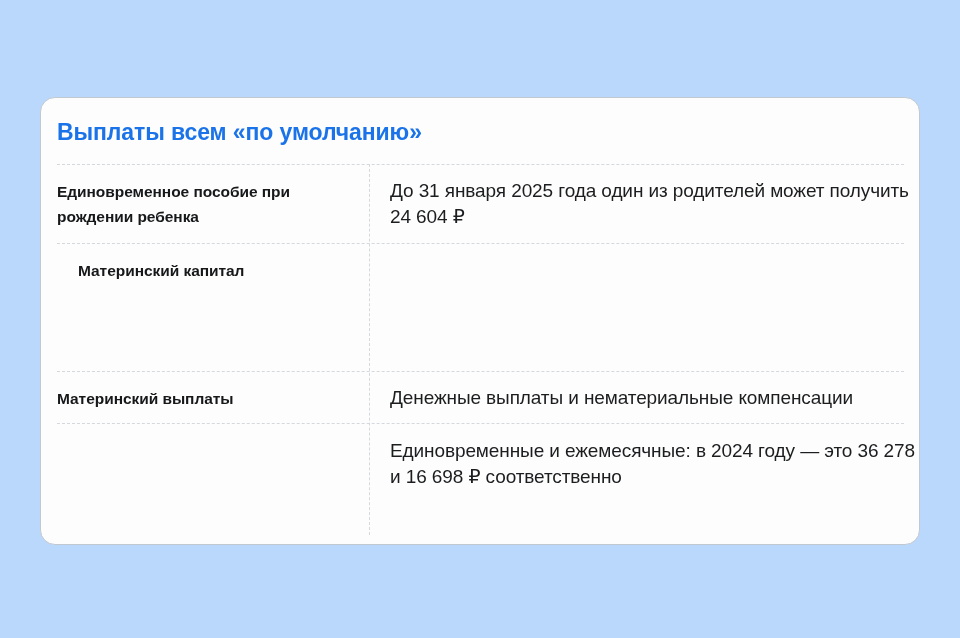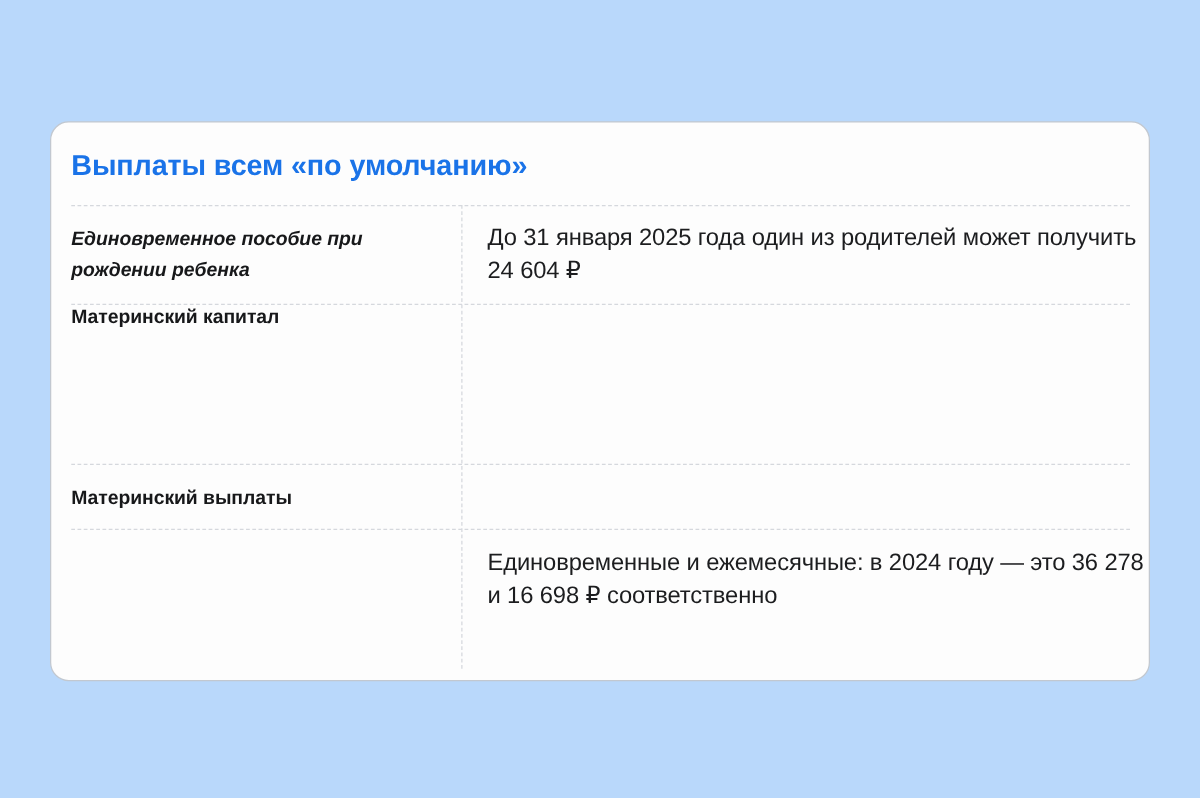--- a/index.html
+++ b/index.html
@@ -106,25 +106,26 @@
 
       <div class="card-title">Выплаты всем «по умолчанию»</div>
 
       <div class="hrule" style="top:66px;"></div>
       <div class="hrule" style="top:145px;"></div>
       <div class="hrule" style="top:273px;"></div>
       <div class="hrule" style="top:325px;"></div>
 
       <div class="vrule" style="top:66px; bottom:9px;"></div>
 
-      <div class="row-label" style="top:81px;font-style:italic;">Единовременное пособие при рождении ребенка</div>
+      <div class="row-label" style="top:81px;">Единовременное пособие при рождении ребенка</div>
       <div class="row-value" style="top:80px;">До 31 января 2025 года один из родителей может получить 24 604 ₽</div>
 
-      <div class="row-label" style="top:143px;">Материнский капитал</div>
+      <div class="row-label" style="top:160px;margin-left:21px;">Материнский капитал</div>
 
       <div class="row-label" style="top:288px;">Материнский выплаты</div>
+      <div class="row-value" style="top:287px;">Денежные выплаты и нематериальные компенсации</div>
 
       <div class="row-value" style="top:340px;">Единовременные и ежемесячные: в 2024 году — это 36 278 и 16 698 ₽ соответственно</div>
 
     </div>
   </div>
 
 </div>
 
 </body></html>

